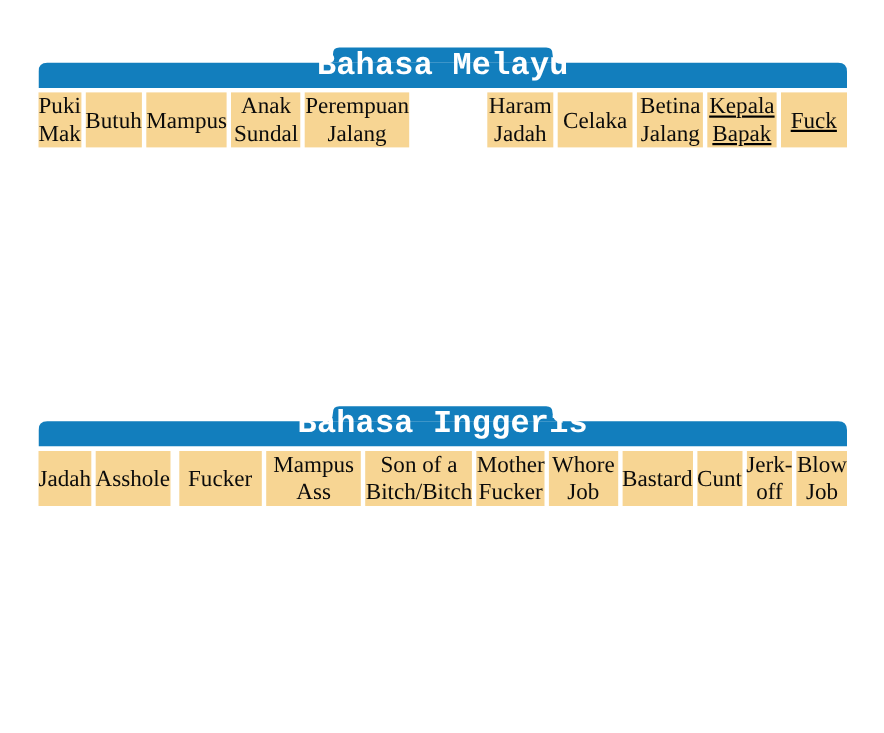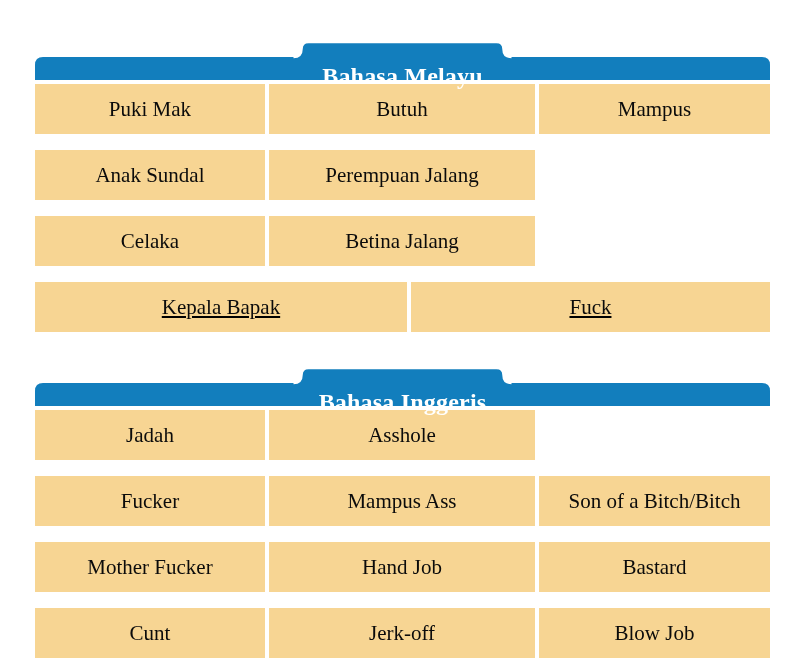--- a/index.html
+++ b/index.html
@@ -22,30 +22,30 @@
     width:735px;
   }
   #panel-melayu{top:40px;}
   #panel-inggeris{top:366px;}
 
   .header{position:relative;height:40px;margin-bottom:4px;}
   .header-shape{display:block;width:735px;height:40px;}
   .bar-path{fill:var(--blue);}
   .tab-path{fill:var(--blue);stroke:#ffffff;stroke-width:2.5;}
   .header-label{
-    position:absolute;left:0;top:17px;width:100%;height:38px;
+    position:absolute;left:0;top:0;width:100%;height:38px;
     display:flex;align-items:center;justify-content:center;
     color:#ffffff;
-    font-family:Liberation Serif, serif;
+    font-family:Liberation Mono, monospace;
     font-weight:bold;
-    font-size:24px;
+    font-size:29px;
     letter-spacing:0.2px;
   }
 
-  .tbl{display:flex;flex-direction:column;gap:16px;}
+  .tbl{display:flex;flex-direction:row;gap:4px;}
   .row{display:grid;gap:4px;}
   .row.cols3{grid-template-columns:230fr 266fr 231fr;}
   .row.cols2{grid-template-columns:374fr 361fr;text-decoration:underline;}
   .cell{
     height:50px;
     background:var(--tan);
     display:flex;align-items:center;justify-content:center;
     font-size:21px;
     color:var(--ink);
     text-align:center;
@@ -66,20 +66,21 @@
     <div class="row cols3">
       <div class="cell">Puki Mak</div>
       <div class="cell">Butuh</div>
       <div class="cell">Mampus</div>
     </div>
     <div class="row cols3">
       <div class="cell">Anak Sundal</div>
       <div class="cell">Perempuan Jalang</div>
     </div>
     <div class="row cols3">
+      <div class="cell">Haram Jadah</div>
       <div class="cell">Celaka</div>
       <div class="cell">Betina Jalang</div>
     </div>
     <div class="row cols2">
       <div class="cell">Kepala Bapak</div>
       <div class="cell">Fuck</div>
     </div>
   </div>
 </div>
 
@@ -96,21 +97,21 @@
       <div class="cell">Jadah</div>
       <div class="cell">Asshole</div>
     </div>
     <div class="row cols3">
       <div class="cell">Fucker</div>
       <div class="cell">Mampus Ass</div>
       <div class="cell">Son of a Bitch/Bitch</div>
     </div>
     <div class="row cols3">
       <div class="cell">Mother Fucker</div>
-      <div class="cell">Hand Job</div>
+      <div class="cell">Whore Job</div>
       <div class="cell">Bastard</div>
     </div>
     <div class="row cols3">
       <div class="cell">Cunt</div>
       <div class="cell">Jerk-off</div>
       <div class="cell">Blow Job</div>
     </div>
   </div>
 </div>
 

